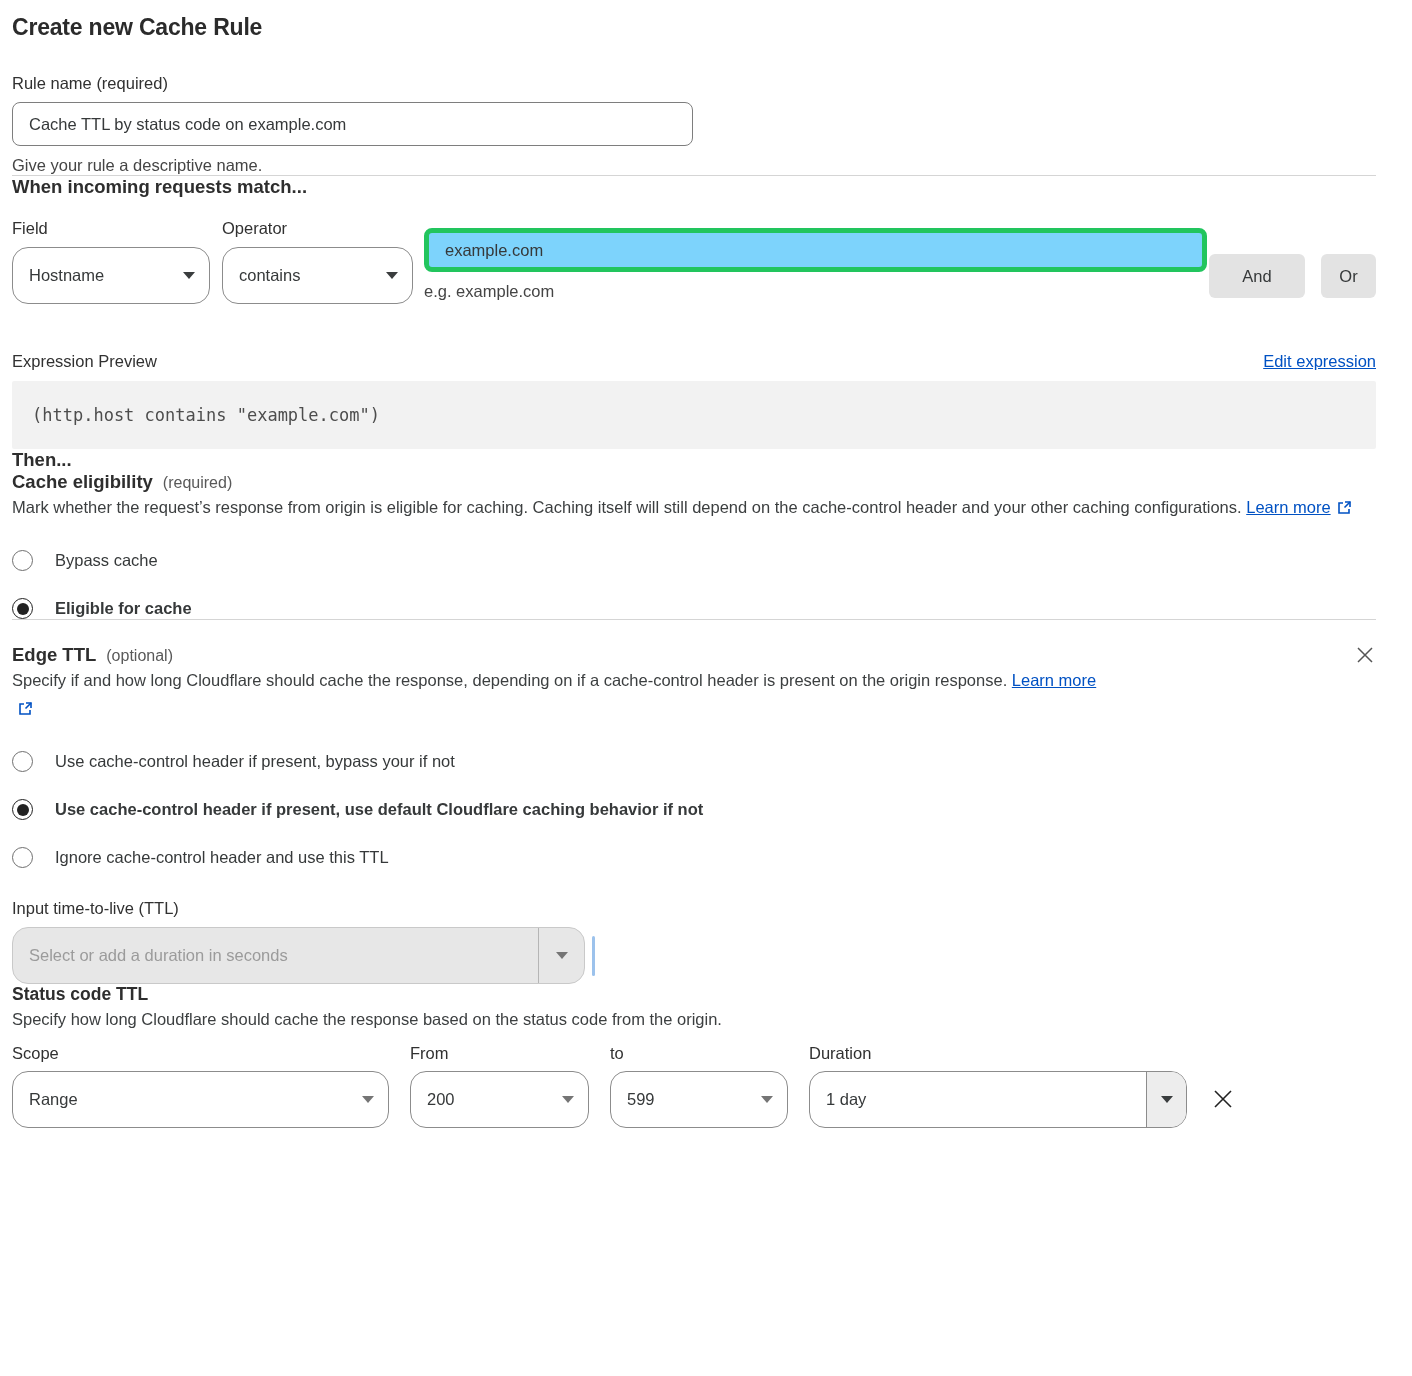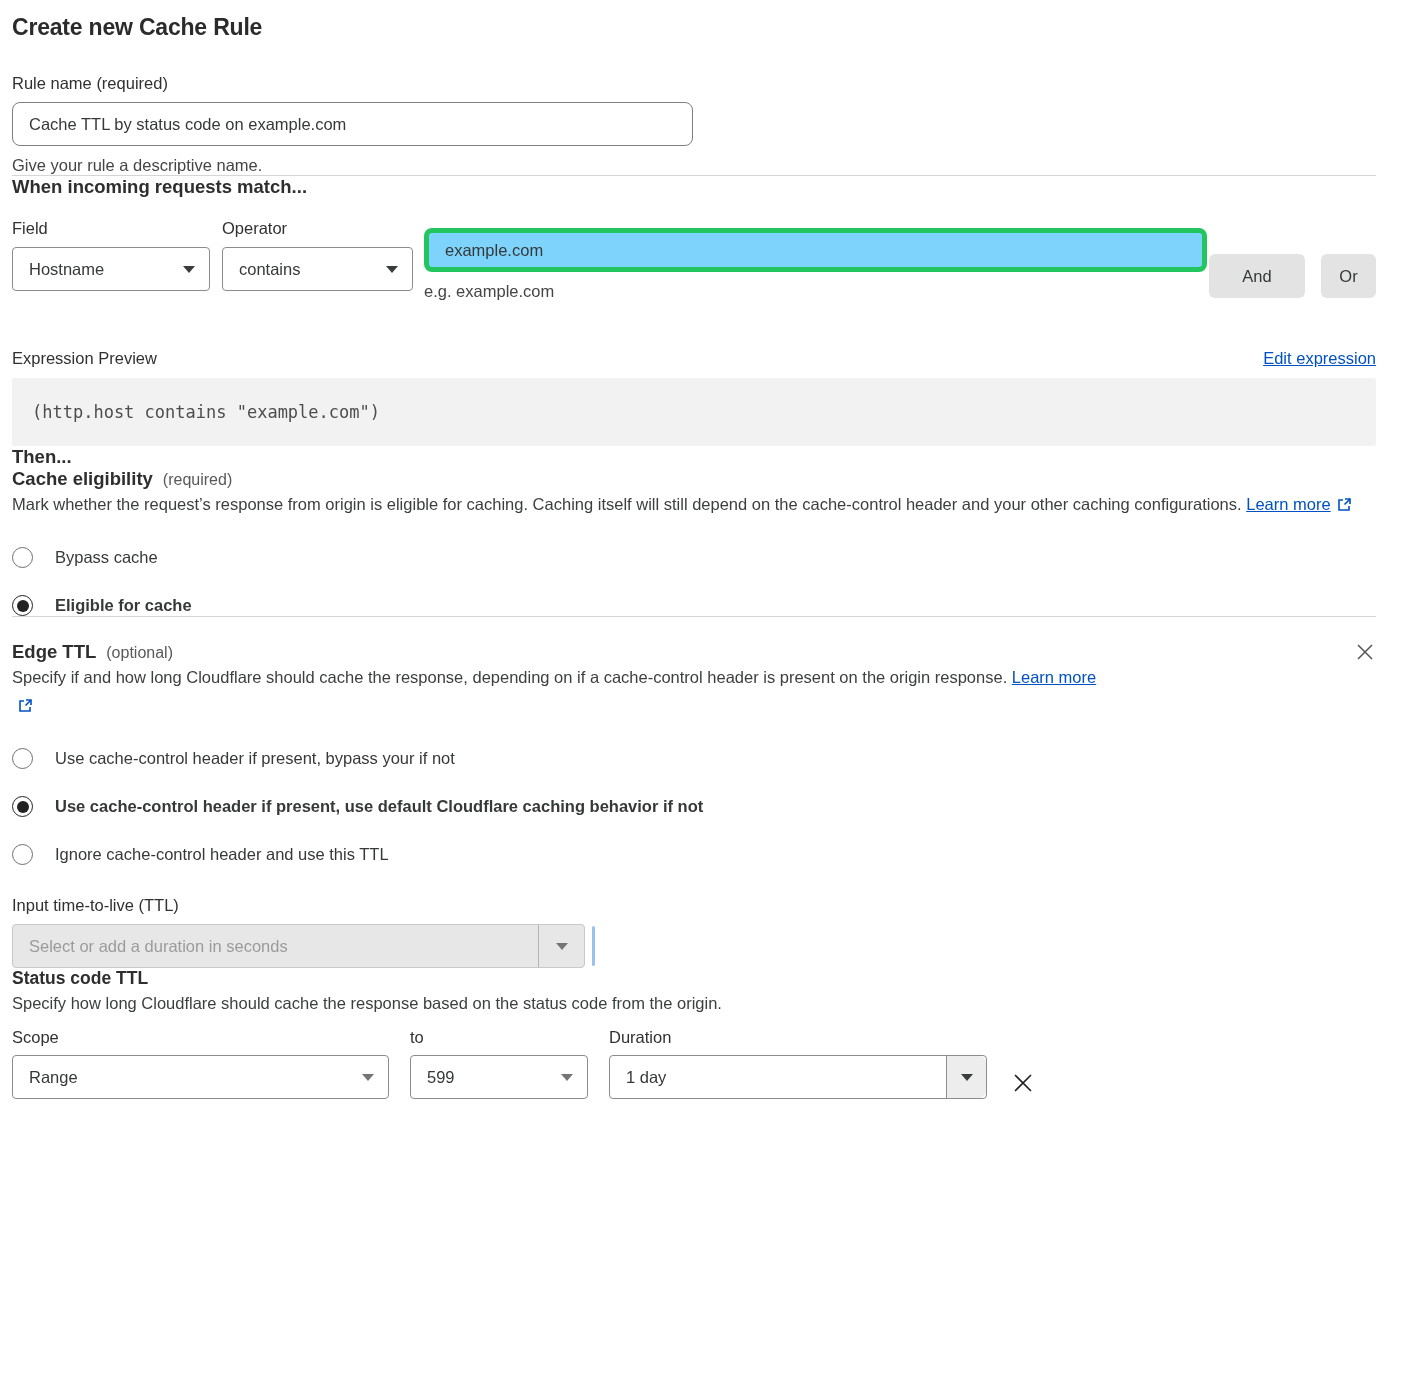--- a/index.html
+++ b/index.html
@@ -24,21 +24,21 @@
     height: 44px; border: 1px solid #7e7e7e; border-radius: 8px;
     padding: 0 16px; font-size: 16.5px; color: #36393a; width: 100%;
     font-family: "Liberation Sans", sans-serif; background: #fff; outline: none;
   }
   .rule-input { width: 681px; display: block; }
 
   hr.divider { border: none; border-top: 1px solid #d5d5d5; margin: 0; }
 
   .select {
     display: flex; align-items: center; justify-content: space-between;
-    height: 44px; border: 1px solid #8c8c8c; border-radius: 4px;
+    height: 57px; border: 1px solid #8c8c8c; border-radius: 16px;
     background: #fff; padding: 0 14px 0 16px; cursor: pointer; overflow: hidden;
   }
   .select .sel-text { font-size: 16.5px; color: #36393a; white-space: nowrap; }
   .caret {
     width: 0; height: 0; flex: 0 0 auto;
     border-left: 6px solid transparent; border-right: 6px solid transparent;
     border-top: 7px solid #3a3d3e;
   }
   .caret.gray { border-top-color: #757575; }
 
@@ -258,20 +258,27 @@
 
   <div class="status-row mt-status-row">
     <div class="col w-scope">
       <span class="field-label">Scope</span>
       <div class="select">
         <span class="sel-text">Range</span>
         <span class="caret gray"></span>
       </div>
     </div>
 
+    <div class="col w-from">
+      <span class="field-label">From</span>
+      <div class="select">
+        <span class="sel-text">200</span>
+        <span class="caret gray"></span>
+      </div>
+    </div>
 
     <div class="col w-to">
       <span class="field-label">to</span>
       <div class="select">
         <span class="sel-text">599</span>
         <span class="caret gray"></span>
       </div>
     </div>
 
     <div class="col w-duration">

